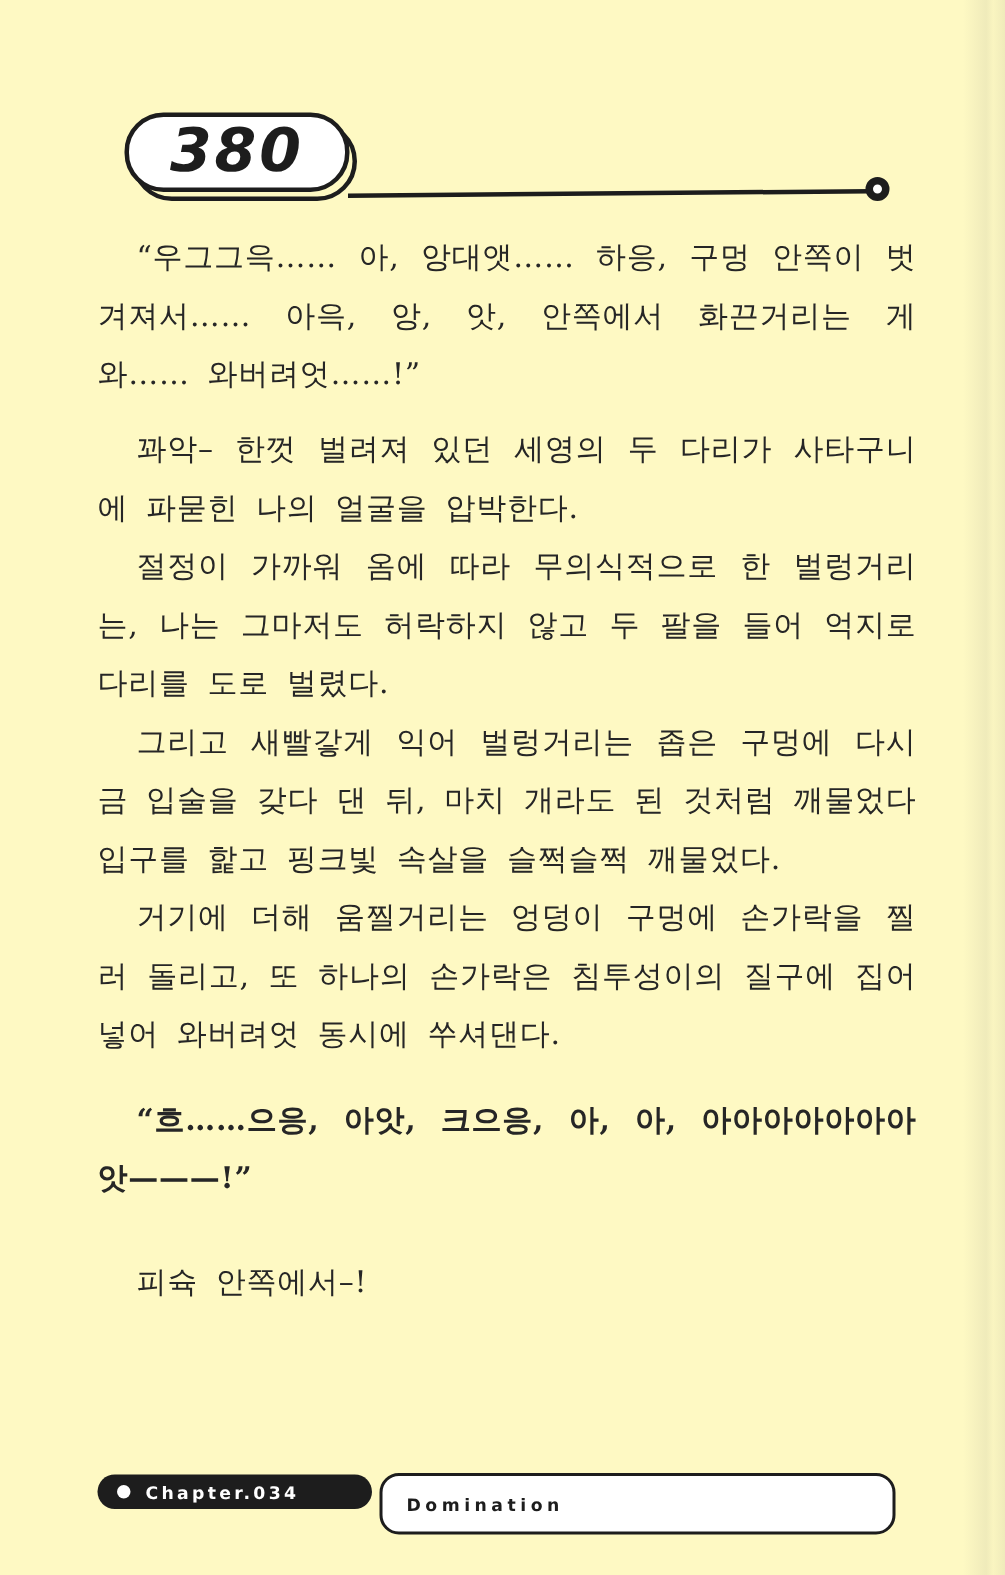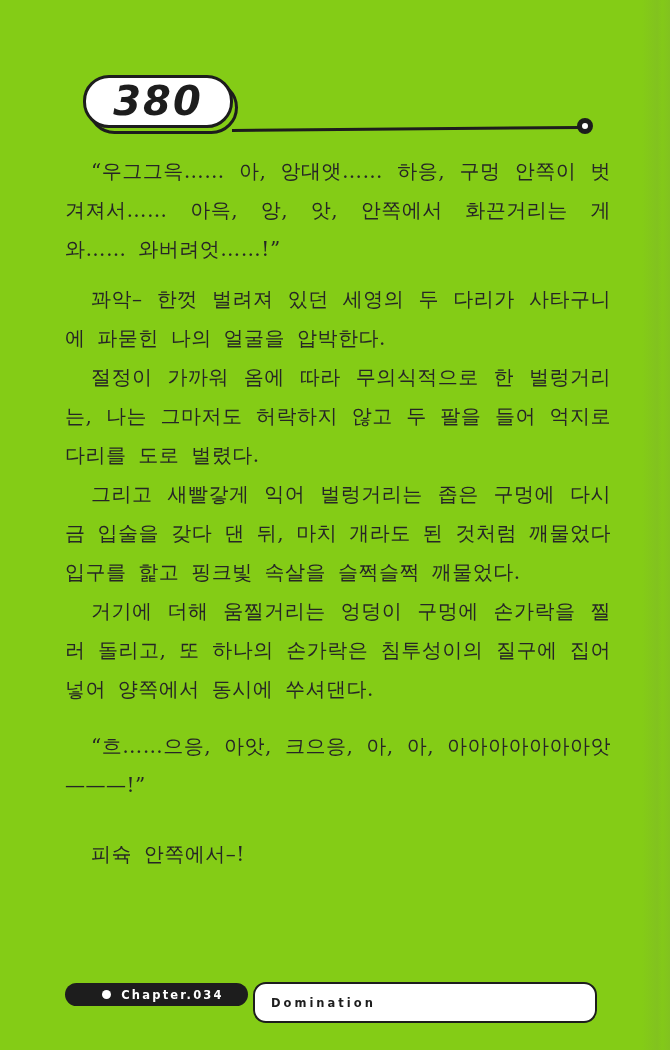--- a/index.html
+++ b/index.html
@@ -6,21 +6,21 @@
   body {
     width: 670px; height: 1050px;
     background: #ffffff;
     font-family: "DejaVu Serif", "Liberation Serif", serif;
     color: #222222;
     position: relative;
     overflow: hidden;
   }
   .page {
     position: absolute; inset: 0;
-    background: #84cc16;
+    background: #fef9c3;
   }
   
   .page-edge {
     position: absolute; top: 0; right: 0; width: 28px; height: 100%;
     background: linear-gradient(to right,
       rgba(110,110,110,0) 0%,
       rgba(110,110,110,0.10) 55%,
       rgba(110,110,110,0.03) 72%,
       rgba(110,110,110,0.10) 100%);
     pointer-events: none;
@@ -74,29 +74,29 @@
     font-size: 20px; line-height: 39px;
     letter-spacing: 0.5px; word-spacing: 5px;
     color: #262626;
   }
   .text-col p {
     margin: 0;
     text-indent: 1.3em;
     text-align: justify;
   }
   .text-col p.gap-md  { margin-top: 11px; }
-  .text-col p.gap-sm  { margin-top: 18px; }
+  .text-col p.gap-sm  { margin-top: 18px; font-weight: bold; }
   .text-col p.gap-lg  { margin-top: 30px; }
 
   
   .footer-chapter {
     position: absolute; left: 65px; top: 983px;
     width: 183px; height: 23px;
     background: #1d1d1d; border-radius: 12px;
-    display: flex; align-items: center; justify-content: center;
+    display: flex; align-items: center;
   }
   .footer-dot {
     width: 9px; height: 9px; border-radius: 50%;
     background: #ffffff; margin-left: 13px; flex: none;
   }
   .footer-chapter-label {
     color: #ffffff;
     font-family: "DejaVu Sans", "Liberation Sans", sans-serif;
     font-weight: bold; font-size: 11.5px; letter-spacing: 2.2px;
     margin-left: 10px; white-space: nowrap;
@@ -126,21 +126,21 @@
     <span class="num">380</span>
   </div>
   <div class="header-line"></div>
   <div class="header-ring"></div>
 
   <div class="text-col">
     <p>“우그그윽…… 아, 앙대앳…… 하응, 구멍 안쪽이 벗겨져서…… 아윽, 앙, 앗, 안쪽에서 화끈거리는 게 와…… 와버려엇……!”</p>
     <p class="gap-md">꽈악– 한껏 벌려져 있던 세영의 두 다리가 사타구니에 파묻힌 나의 얼굴을 압박한다.</p>
     <p>절정이 가까워 옴에 따라 무의식적으로 한 벌렁거리는, 나는 그마저도 허락하지 않고 두 팔을 들어 억지로 다리를 도로 벌렸다.</p>
     <p>그리고 새빨갛게 익어 벌렁거리는 좁은 구멍에 다시금 입술을 갖다 댄 뒤, 마치 개라도 된 것처럼 깨물었다 입구를 핥고 핑크빛 속살을 슬쩍슬쩍 깨물었다.</p>
-    <p>거기에 더해 움찔거리는 엉덩이 구멍에 손가락을 찔러 돌리고, 또 하나의 손가락은 침투성이의 질구에 집어넣어 양쪽에서 동시에 쑤셔댄다.</p>
+    <p>거기에 더해 움찔거리는 엉덩이 구멍에 손가락을 찔러 돌리고, 또 하나의 손가락은 침투성이의 질구에 집어넣어 와버려엇 동시에 쑤셔댄다.</p>
     <p class="gap-sm">“흐……으응, 아앗, 크으응, 아, 아, 아아아아아아아앗———!”</p>
     <p class="gap-lg">피슉 안쪽에서–!</p>
   </div>
 
   <div class="footer-chapter">
     <span class="footer-dot"></span>
     <span class="footer-chapter-label">Chapter.034</span>
   </div>
   <div class="footer-title">
     <span class="footer-title-label">Domination</span>

